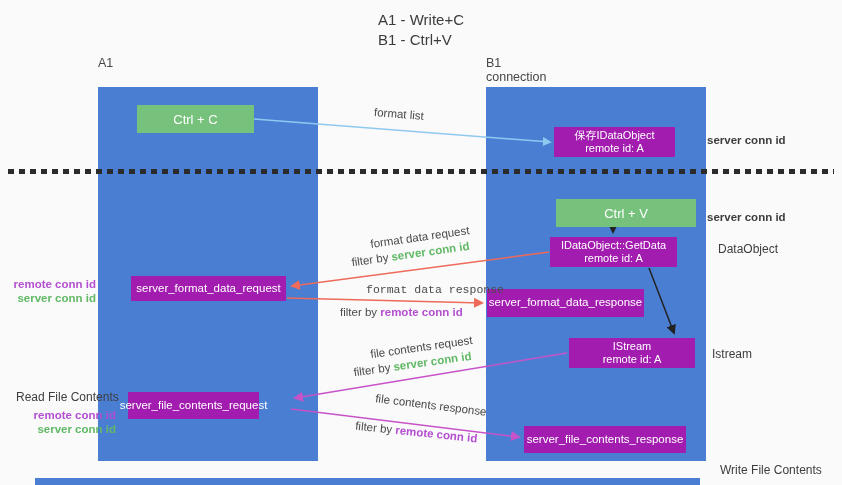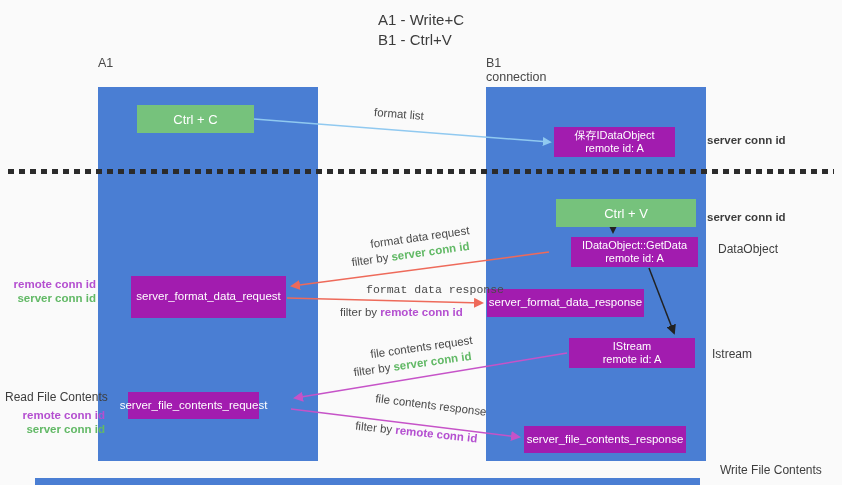--- a/index.html
+++ b/index.html
@@ -116,26 +116,26 @@
 
   <div class="node orange" style="left:554px; top:127px; width:121px; height:30px;">
     <span>保存IDataObject</span>
     <span>remote id: A</span>
   </div>
 
   <div class="node green" style="left:556px; top:179px; width:140px; height:28px;margin-top:20px;">
     <span>Ctrl + V</span>
   </div>
 
-  <div class="node orange" style="left:550px; top:237px; width:127px; height:30px;margin-left:21px;">
+  <div class="node orange" style="left:550px; top:237px; width:127px; height:30px;">
     <span>IDataObject::GetData</span>
     <span>remote id: A</span>
   </div>
 
-  <div class="node orange" style="left:131px; top:276px; width:155px; height:42px; font-size:11.5px;">
+  <div class="node orange" style="left:131px; top:276px; width:155px; height:25px; font-size:11.5px;">
     <span>server_format_data_request</span>
   </div>
 
   <div class="node orange" style="left:487px; top:289px; width:157px; height:28px; font-size:11.5px;">
     <span>server_format_data_response</span>
   </div>
 
   <div class="node orange" style="left:569px; top:338px; width:126px; height:30px;">
     <span>IStream</span>
     <span>remote id: A</span>
@@ -175,19 +175,19 @@
   <div class="side-lbl small green-txt" style="left:707px; top:211px;">server conn id</div>
   <div class="side-lbl" style="left:712px; top:242px;margin-left:6px;">DataObject</div>
   <div class="side-lbl" style="left:712px; top:347px;">Istream</div>
   <div class="side-lbl" style="left:720px; top:432px;margin-top:31px;">Write File Contents</div>
 
   <div class="left-block" style="top:278px; left:-4px;">
     <div class="purple-txt">remote conn id</div>
     <div class="green-txt">server conn id</div>
   </div>
 
-  <div class="left-block" style="top:390px; left:5px;">
+  <div class="left-block" style="top:390px; left:16px;">
     <div class="dark">Read File Contents</div>
     <div class="purple-txt" style="margin-top:4px;">remote conn id</div>
     <div class="green-txt">server conn id</div>
   </div>
 
 </div>
 
 </body></html>

